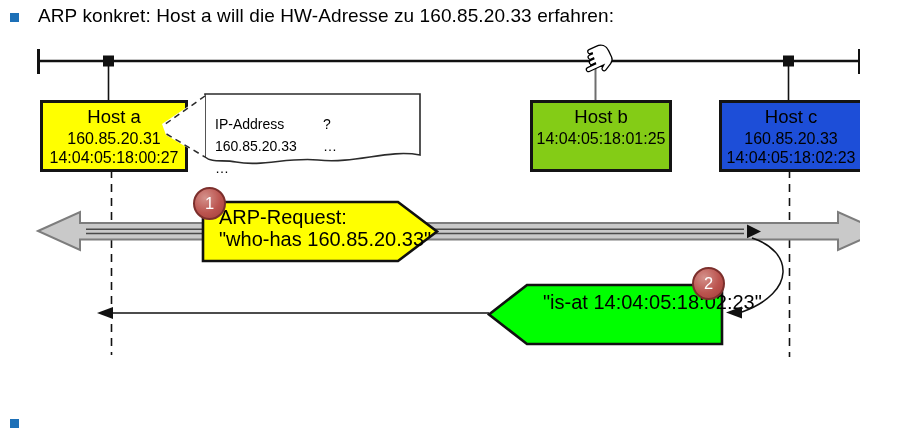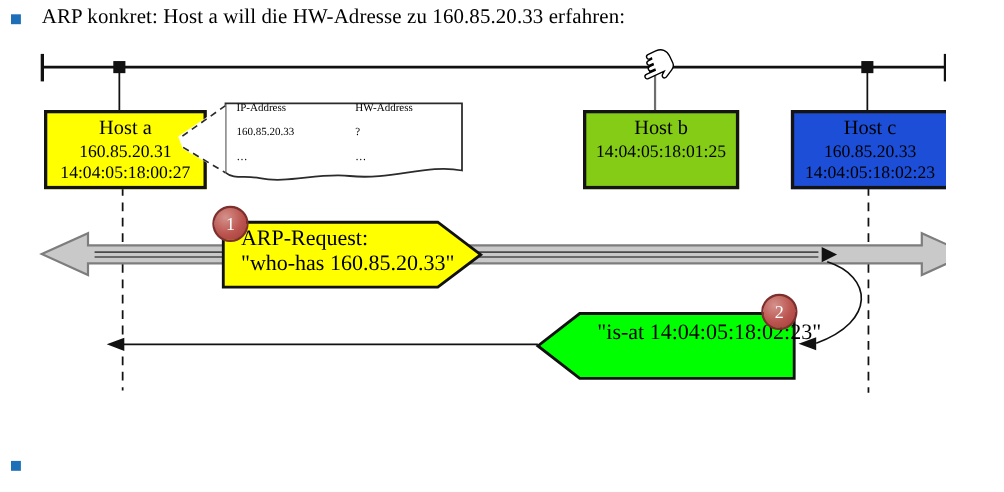--- a/index.html
+++ b/index.html
@@ -1,37 +1,37 @@
 <!DOCTYPE html>
 <html><head>
 <meta charset="utf-8">
 <style>
   html,body{margin:0;padding:0;background:#fff;}
   .stage{
     position:relative;width:860px;height:447px;background:#fff;overflow:hidden;
-    font-family:Liberation Serif, serif;color:#000;
+    font-family:Liberation Sans, sans-serif;color:#000;
   }
   .abs{position:absolute;}
   .bullet{width:9px;height:9px;background:#1D70B7;}
   .title{left:38px;top:5px;font-size:19px;letter-spacing:.1px;white-space:nowrap;}
   .layer{position:absolute;left:0;top:0;width:913px;height:447px;pointer-events:none;}
   .svgbg{z-index:1;}
   .txt{z-index:2;}
   .svgfg{z-index:3;}
   .badges{z-index:4;}
   .host{
     position:absolute;top:100px;height:64px;border:3px solid #141414;
     text-align:center;padding-top:2px;box-sizing:content-box;
   }
   .host .hname{font-size:18.5px;line-height:24px;}
   .host .hline{font-size:16px;line-height:19px;}
   .host-a{left:40px;width:142px;}
   .host-b{left:530px;width:136px;}
   .host-c{left:719px;width:138px;}
-  .callout-col{position:absolute;top:88px;font-size:10px;line-height:22px;white-space:nowrap;}
+  .callout-col{position:absolute;top:113px;font-size:14px;line-height:22px;white-space:nowrap;}
   .col-ip{left:215px;}
   .col-hw{left:323px;}
   .msg{position:absolute;font-size:20px;line-height:22px;white-space:nowrap;}
   .msg-req{left:219px;top:206px;}
   .msg-res{left:543px;top:291px;}
   .step-badge{
     position:absolute;width:33px;height:33px;border-radius:50%;
     background:radial-gradient(circle at 35% 30%, #d4918b 0%, #bb544f 55%, #a23d3a 100%);
     border:2px solid #7c2f2c;color:#fff;font-size:16.5px;
     display:flex;align-items:center;justify-content:center;box-sizing:border-box;
@@ -97,21 +97,20 @@
       <div class="hline">160.85.20.33</div>
       <div class="hline">14:04:05:18:02:23</div>
     </div>
 
     <div class="callout-col col-ip">
       <div>IP-Address</div>
       <div>160.85.20.33</div>
       <div>…</div>
     </div>
     <div class="callout-col col-hw">
-      <div>HW-Address</div>
       <div>?</div>
       <div>…</div>
     </div>
 
     <div class="msg msg-req">
       <div>ARP-Request:</div>
       <div>"who-has 160.85.20.33"</div>
     </div>
     <div class="msg msg-res">
       <div>"is-at 14:04:05:18:02:23"</div>

